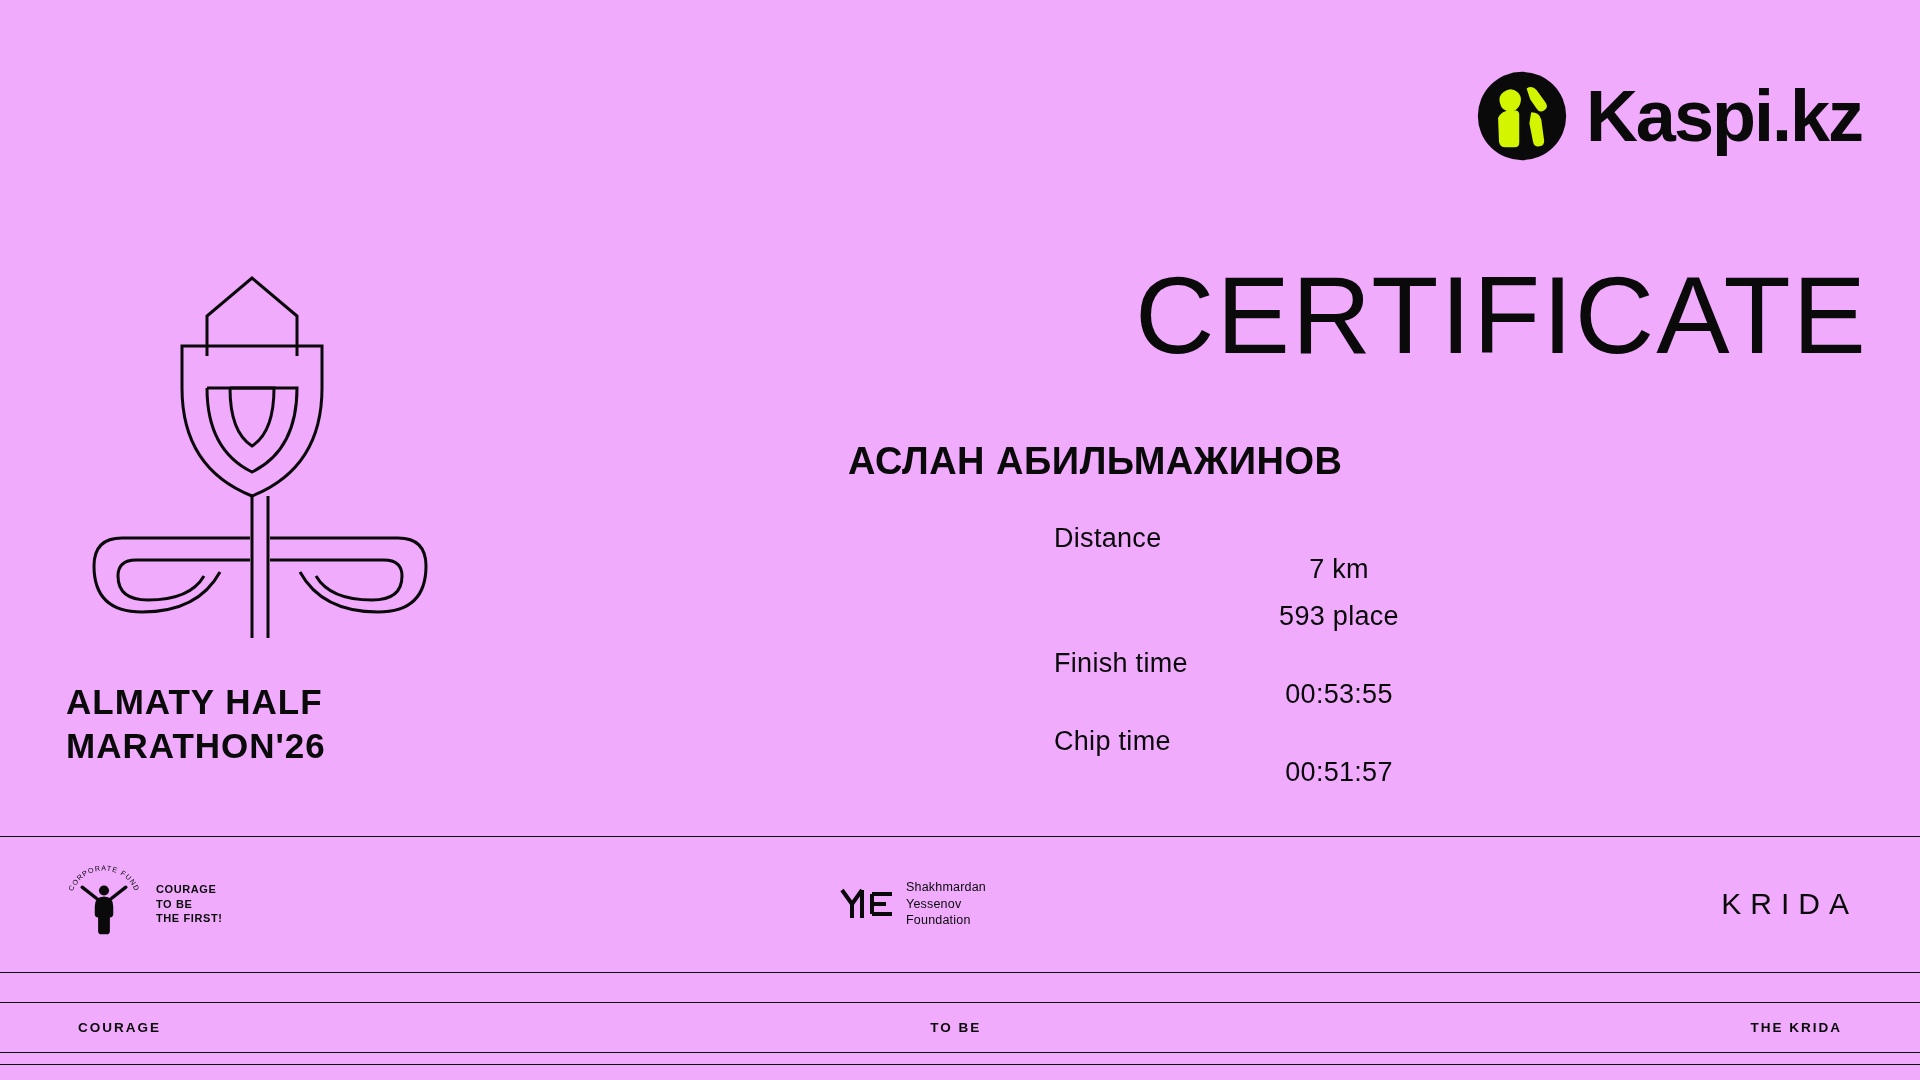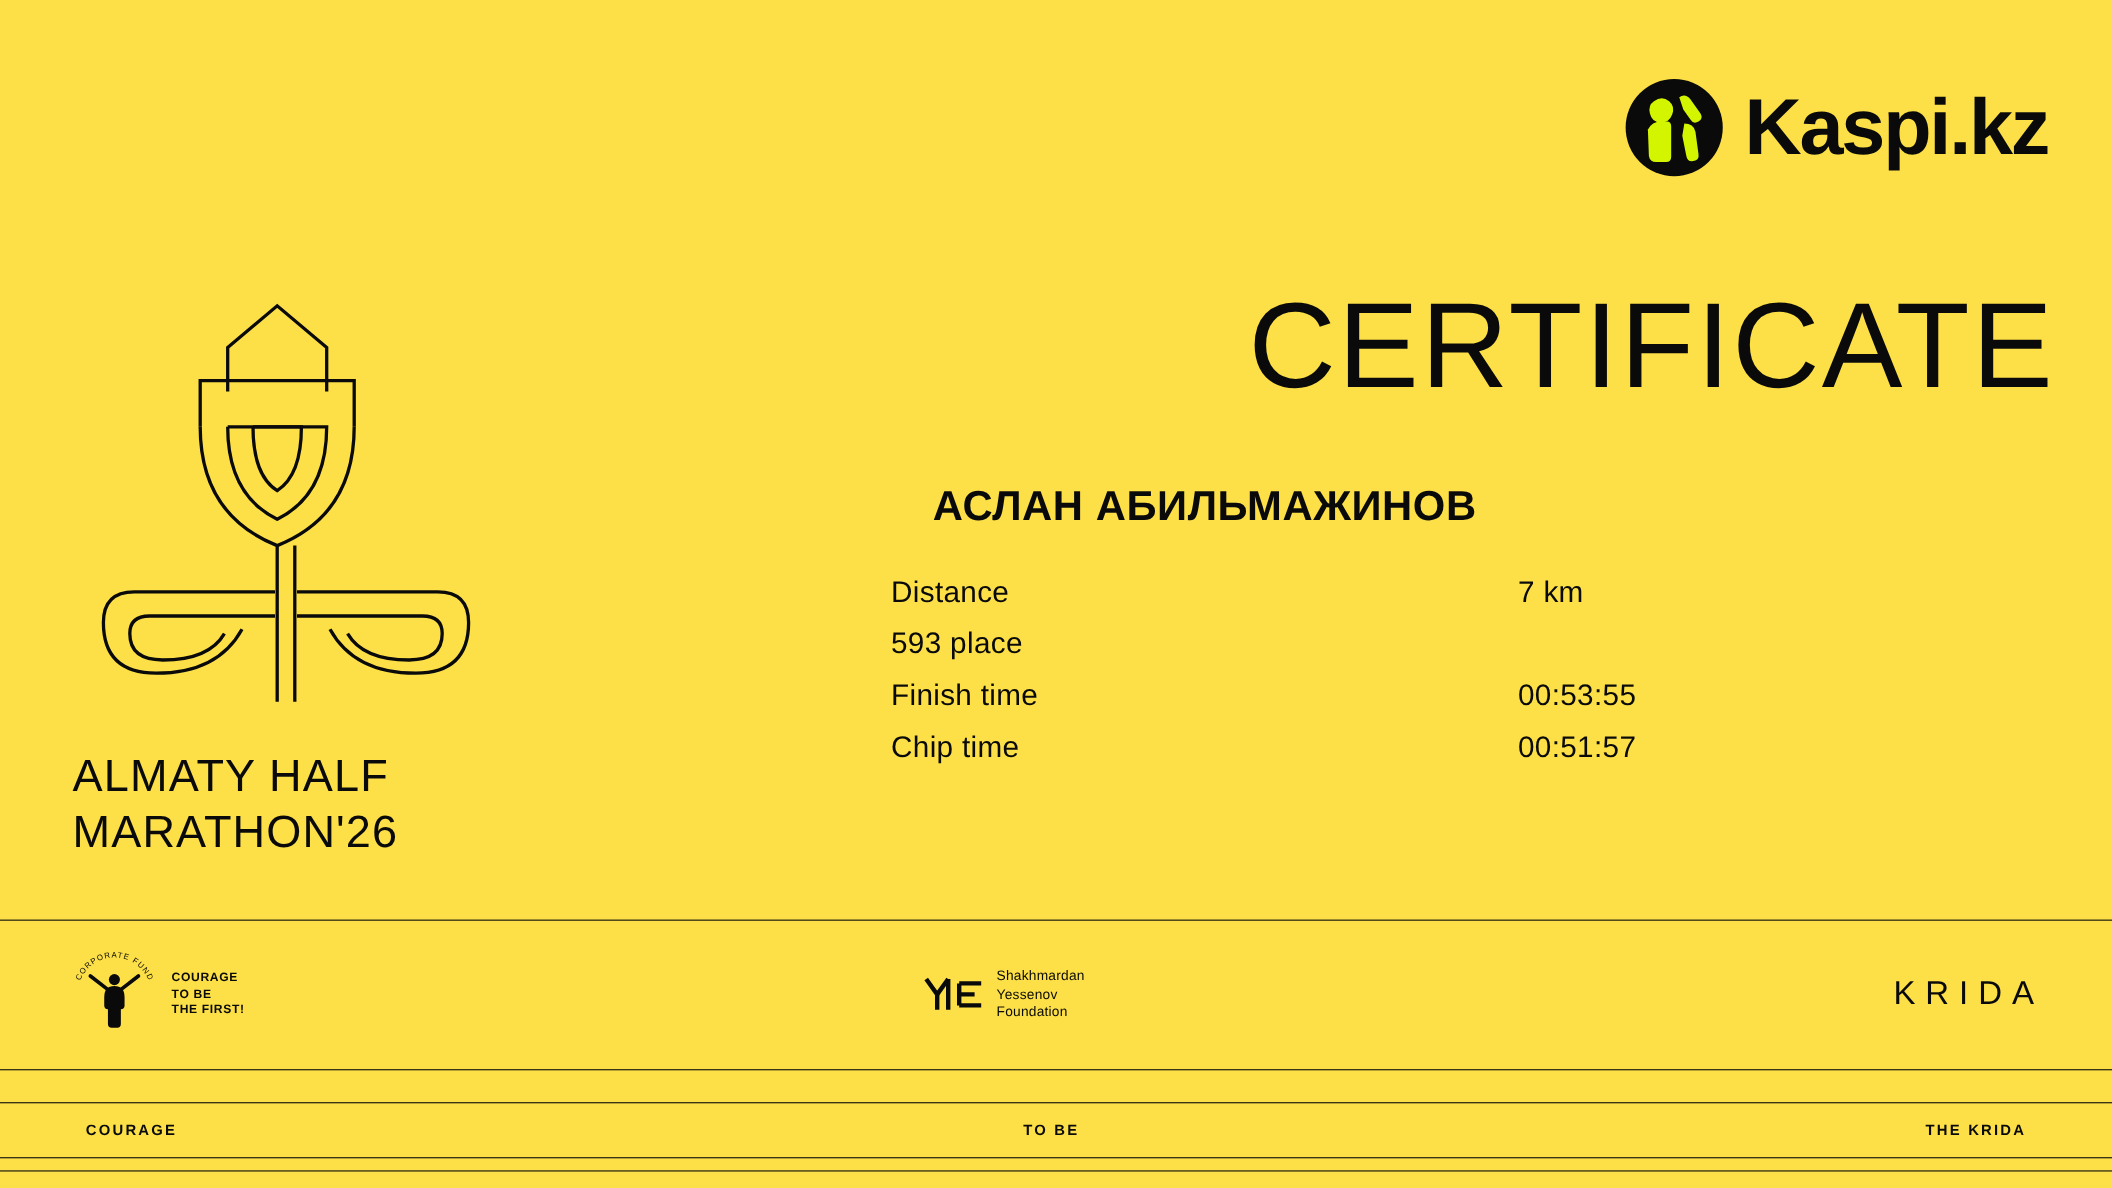--- a/index.html
+++ b/index.html
@@ -11,21 +11,21 @@
     height: 1080px;
     background: #d4f500;
     font-family: "Liberation Sans", sans-serif;
     color: #0a0a0a;
     overflow: hidden;
     position: relative;
   }
   .certificate {
     position: absolute;
     inset: 0;
-    background: #fde047;
+    background: #f0abfc;
   }
 
   
   .kaspi-logo {
     position: absolute;
     top: 70px;
     right: 58px;
     display: flex;
     align-items: center;
     gap: 18px;
@@ -51,24 +51,24 @@
     top: 238px;
     width: 380px;
   }
   .emblem svg {
     display: block;
     width: 380px;
     height: 420px;
   }
   .emblem-title {
     margin-top: 22px;
-    font-size: 41px;
+    font-size: 35px;
     letter-spacing: 1px;
     line-height: 1.25;
-    font-weight: 400;
+    font-weight: 700;
     text-align: left;
     padding-left: 4px;
     white-space: pre-line;
   }
 
   
   .main-right {
     position: absolute;
     left: 810px;
     right: 52px;
@@ -92,20 +92,21 @@
   }
 
   .results {
     margin-top: 40px;
     width: 100%;
   }
   .result-row {
     display: flex;
     align-items: center;
     margin-bottom: 16px;
+    flex-direction: column;
   }
   .result-label {
     width: 570px;
     font-size: 27px;
     letter-spacing: 0.3px;
   }
   .result-value {
     font-size: 27px;
     letter-spacing: 0.3px;
   }

